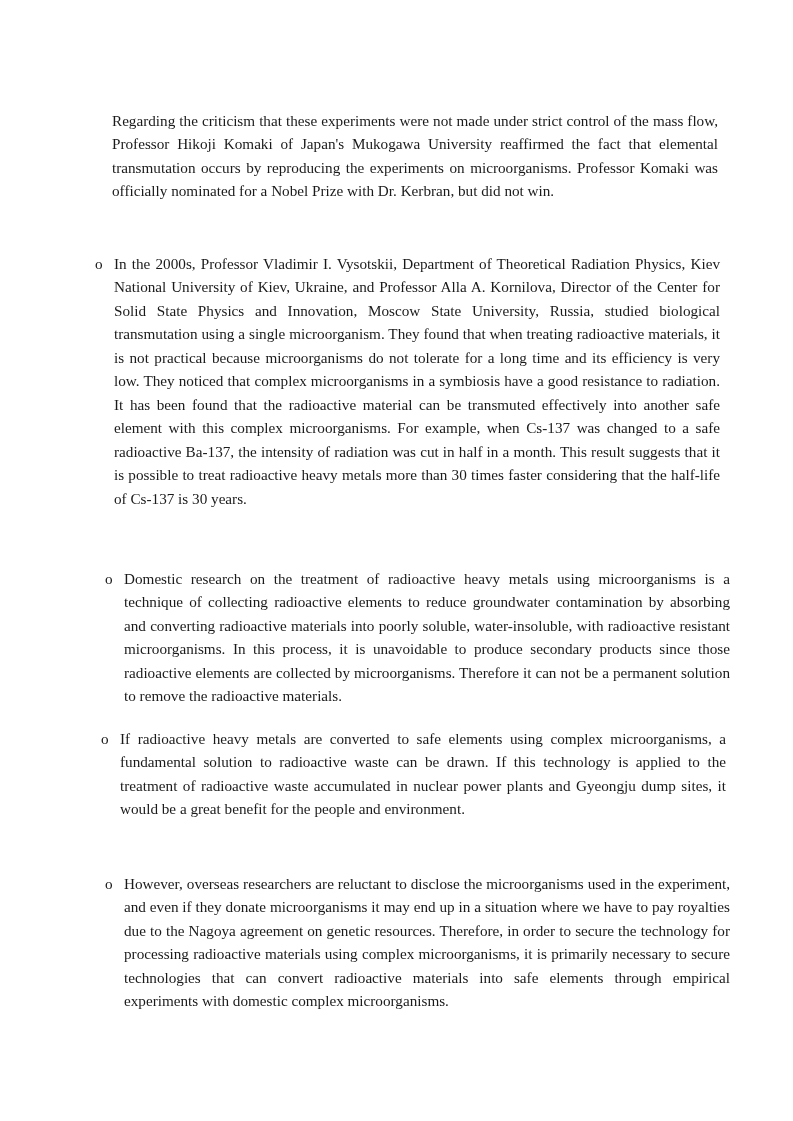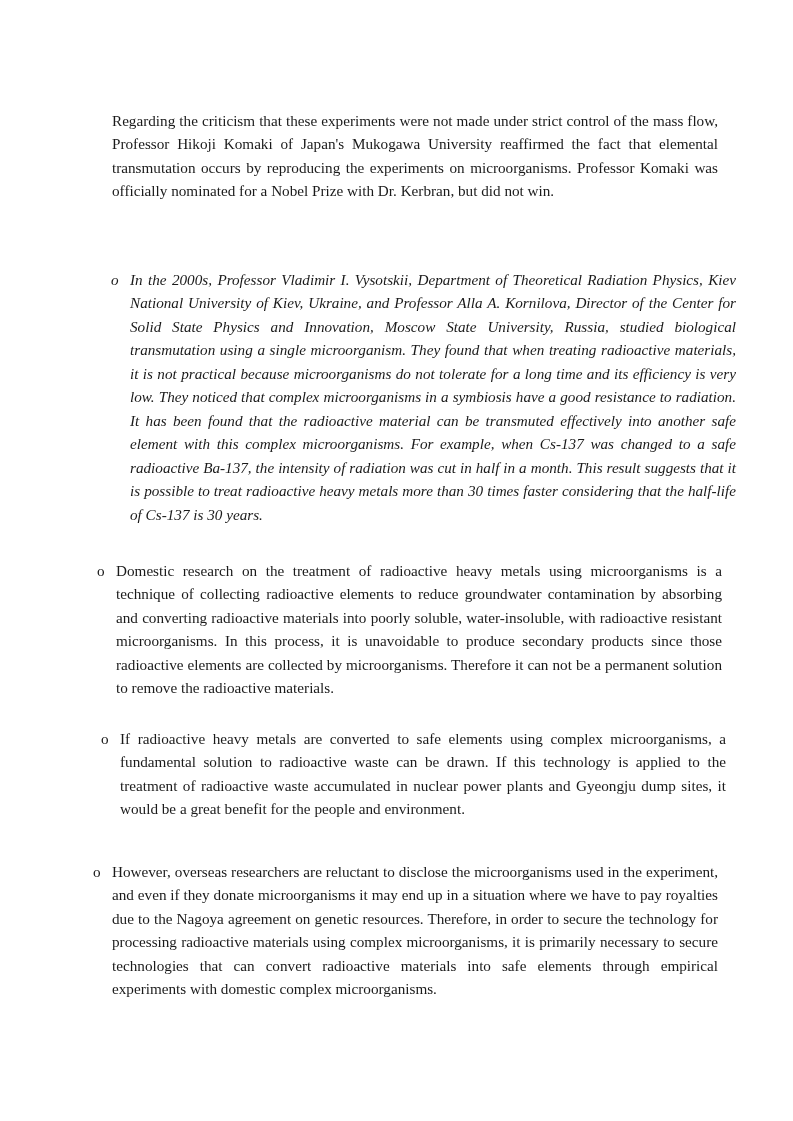--- a/index.html
+++ b/index.html
@@ -58,29 +58,29 @@
   </style>
 </head>
 <body>
 
 <div class="page">
 
   <p class="para" id="p1" style="margin:0;">
     <span>Regarding the criticism that these experiments were not made under strict control of the mass flow, Professor Hikoji Komaki of Japan's Mukogawa University reaffirmed the fact that elemental transmutation occurs by reproducing the experiments on microorganisms. Professor Komaki was officially nominated for a Nobel Prize with Dr. Kerbran, but did not win.</span>
   </p>
 
-  <p class="bullet-para" id="p2" style="margin:18px;font-style:italic;">
+  <p class="bullet-para" id="p2" style="margin:2px;">
     <span class="bullet-marker">o</span><span>In the 2000s, Professor Vladimir I. Vysotskii, Department of Theoretical Radiation Physics, Kiev National University of Kiev, Ukraine, and Professor Alla A. Kornilova, Director of the Center for Solid State Physics and Innovation, Moscow State University, Russia, studied biological transmutation using a single microorganism. They found that when treating radioactive materials, it is not practical because microorganisms do not tolerate for a long time and its efficiency is very low. They noticed that complex microorganisms in a symbiosis have a good resistance to radiation. It has been found that the radioactive material can be transmuted effectively into another safe element with this complex microorganisms. For example, when Cs-137 was changed to a safe radioactive Ba-137, the intensity of radiation was cut in half in a month. This result suggests that it is possible to treat radioactive heavy metals more than 30 times faster considering that the half-life of Cs-137 is 30 years.</span>
   </p>
 
-  <p class="bullet-para" id="p3" style="margin:4px;">
+  <p class="bullet-para" id="p3" style="margin:12px;">
     <span class="bullet-marker">o</span><span>Domestic research on the treatment of radioactive heavy metals using microorganisms is a technique of collecting radioactive elements to reduce groundwater contamination by absorbing and converting radioactive materials into poorly soluble, water-insoluble, with radioactive resistant microorganisms. In this process, it is unavoidable to produce secondary products since those radioactive elements are collected by microorganisms. Therefore it can not be a permanent solution to remove the radioactive materials.</span>
   </p>
 
   <p class="bullet-para" id="p4" style="margin:8px;">
     <span class="bullet-marker">o</span><span>If radioactive heavy metals are converted to safe elements using complex microorganisms, a fundamental solution to radioactive waste can be drawn. If this technology is applied to the treatment of radioactive waste accumulated in nuclear power plants and Gyeongju dump sites, it would be a great benefit for the people and environment.</span>
   </p>
 
-  <p class="bullet-para" id="p5" style="margin:0;">
+  <p class="bullet-para" id="p5" style="margin:12px;">
     <span class="bullet-marker">o</span><span>However, overseas researchers are reluctant to disclose the microorganisms used in the experiment, and even if they donate microorganisms it may end up in a situation where we have to pay royalties due to the Nagoya agreement on genetic resources. Therefore, in order to secure the technology for processing radioactive materials using complex microorganisms, it is primarily necessary to secure technologies that can convert radioactive materials into safe elements through empirical experiments with domestic complex microorganisms.</span>
   </p>
 
 </div>
 
 </body></html>

